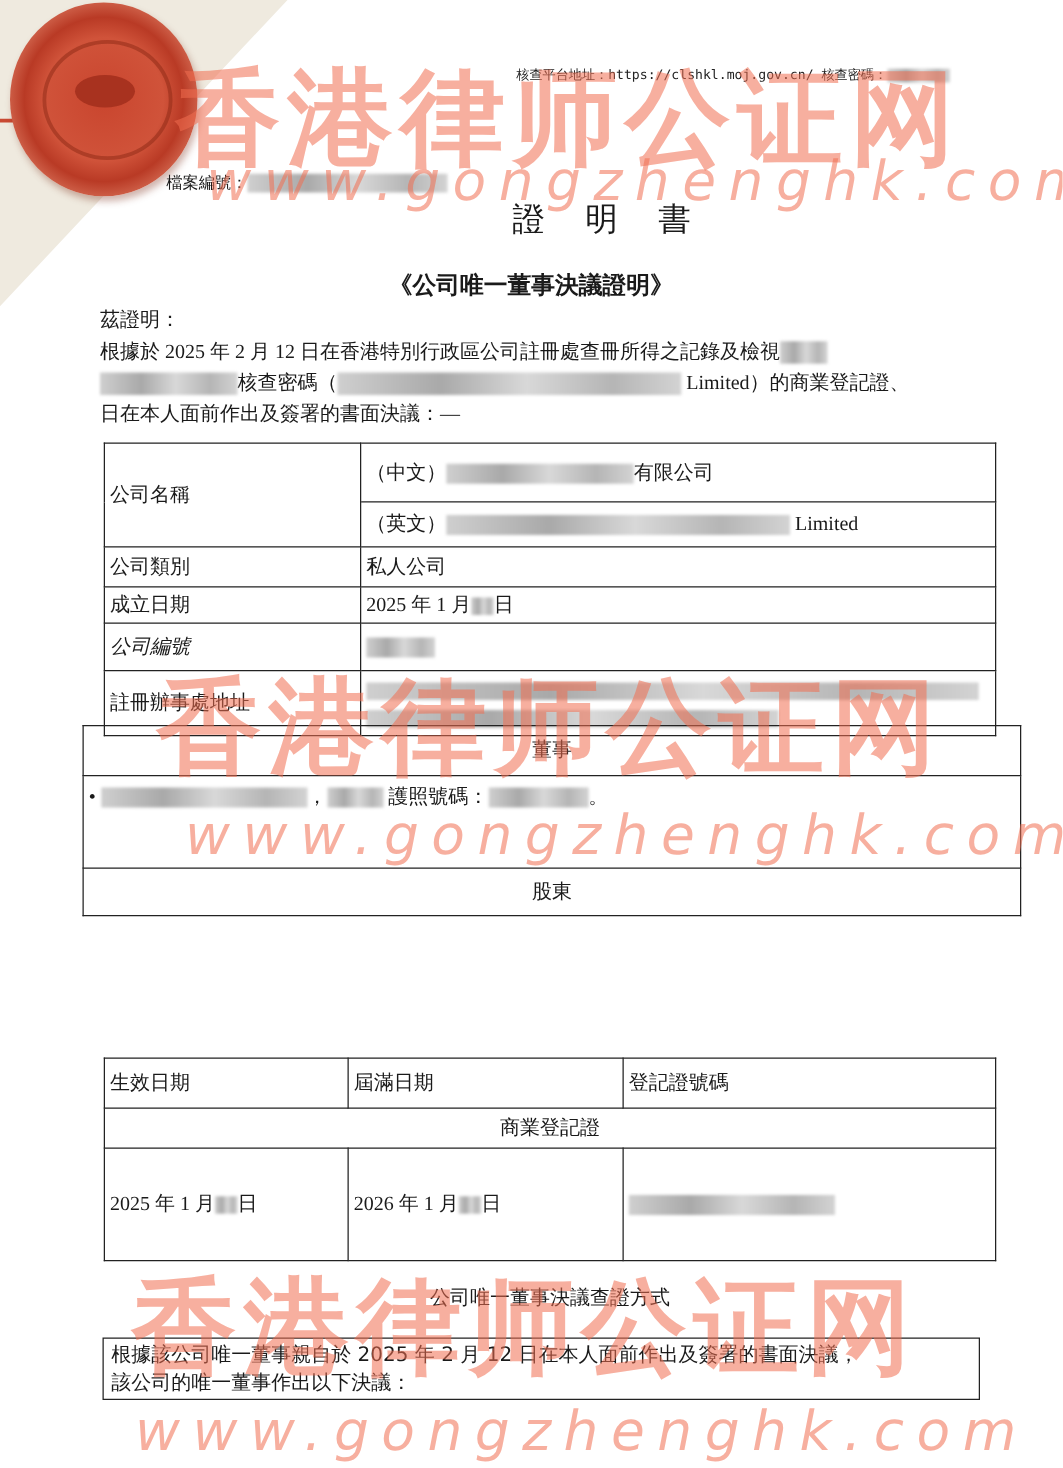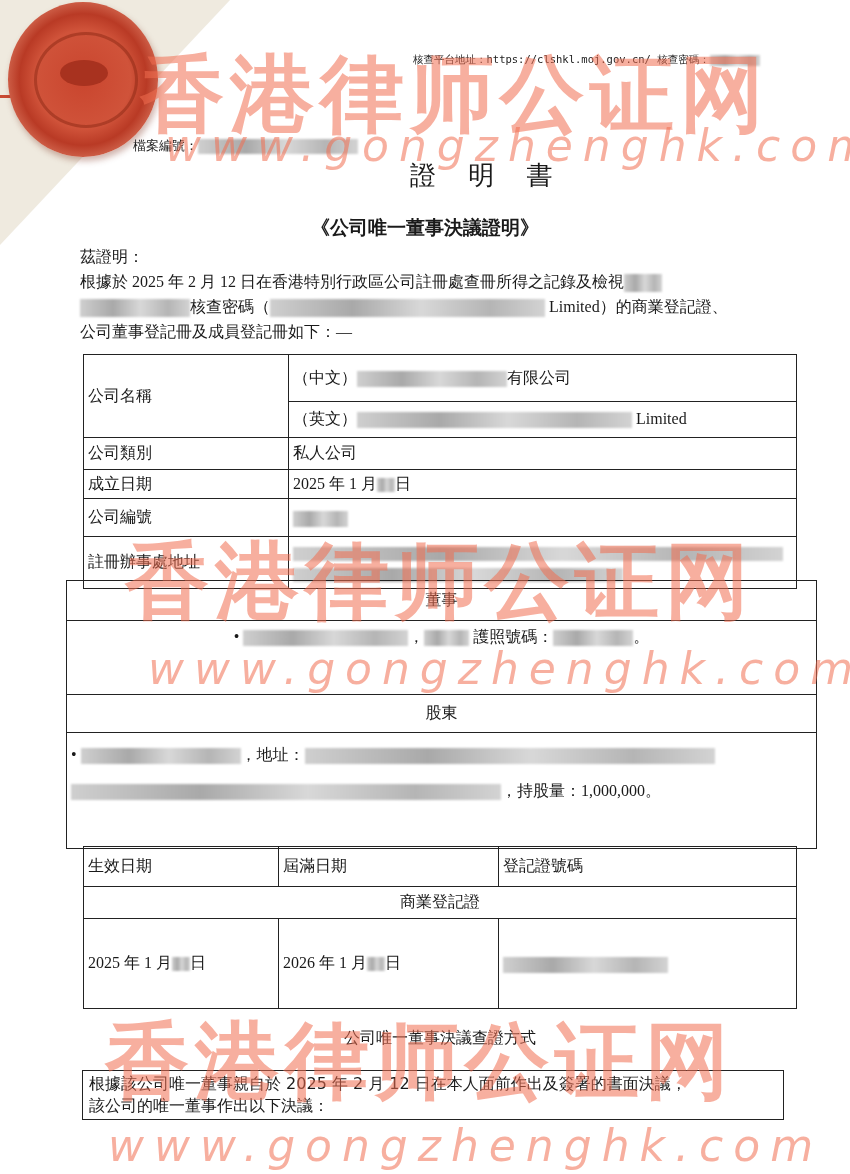--- a/index.html
+++ b/index.html
@@ -76,21 +76,21 @@
 <div class="doc-title">證 明 書</div>
 <div class="subtitle">《公司唯一董事決議證明》</div>
 
 <div class="para" style="top:244px;">茲證明：</div>
 <div class="para" style="top:269px;">
   <span>根據於 2025 年 2 月 12 日在香港特別行政區公司註冊處查冊所得之記錄及檢視</span><span class="blur" style="width:38px;height:18px;"></span>
 </div>
 <div class="para" style="top:294px;">
   <span class="blur" style="width:110px;height:18px;"></span><span>核查密碼（</span><span class="blur" style="width:275px;height:18px;"></span> <span>Limited）的商業登記證、</span>
 </div>
-<div class="para" style="top:319px;">公司董事登記冊及成員登記冊如下：—</div>
+<div class="para" style="top:319px;">日在本人面前作出及簽署的書面決議：—</div>
 
 <table class="grid" style="left:83px;top:354px;width:714px;">
   <colgroup>
       <col style="width:205px">
       <col>
     </colgroup>
   <tbody>
       <tr style="height:47px;">
     <td rowspan="2">公司名稱</td>
     <td><span>（中文）</span><span class="blur" style="width:150px;height:16px;"></span><span>有限公司</span></td>
@@ -99,49 +99,43 @@
     <td><span>（英文）</span><span class="blur" style="width:275px;height:16px;"></span> <span>Limited</span></td>
   </tr>
   <tr style="height:32px;">
     <td>公司類別</td>
     <td>私人公司</td>
   </tr>
   <tr style="height:29px;">
     <td>成立日期</td>
     <td><span>2025 年 1 月</span><span class="blur" style="width:18px;height:14px;"></span><span>日</span></td>
   </tr>
-  <tr style="height:38px;">
+  <tr style="height:38px;font-style:italic;">
     <td>公司編號</td>
     <td><span class="blur" style="width:55px;height:16px;"></span></td>
   </tr>
   <tr style="height:52px;">
     <td>註冊辦事處地址</td>
     <td><span class="blur" style="width:490px;height:14px;"></span><br><span class="blur" style="width:330px;height:14px;margin-top:6px;"></span></td>
   </tr>
 </tbody>
   </table>
 
 <table class="grid" style="left:66px;top:580px;width:751px;">
   <tbody>
       <tr style="height:40px;">
         <td class="center">董事</td>
       </tr>
   <tr style="height:74px;">
-        <td style="vertical-align:top;padding-top:6px;text-align:center;">
+        <td style="vertical-align:top;padding-top:6px;">
     <span>•</span> <span class="blur" style="width:165px;height:16px;"></span><span>，</span><span class="blur" style="width:45px;height:16px;"></span> <span>護照號碼：</span><span class="blur" style="width:80px;height:16px;"></span><span>。</span>
   </td>
       </tr>
   <tr style="height:38px;">
         <td class="center">股東</td>
-      </tr>
-  <tr style="height:116px;">
-        <td style="vertical-align:top;padding-top:4px;line-height:36px;">
-    <span>•</span> <span class="blur" style="width:160px;height:16px;"></span><span>，地址：</span><span class="blur" style="width:410px;height:16px;"></span><br>
-    <span class="blur" style="width:430px;height:16px;"></span><span>，持股量：1,000,000。</span>
-  </td>
       </tr>
 </tbody>
   </table>
 
 <table class="grid" style="left:83px;top:846px;width:714px;">
   <colgroup>
       <col style="width:195px">
       <col style="width:220px">
       <col>
     </colgroup>

